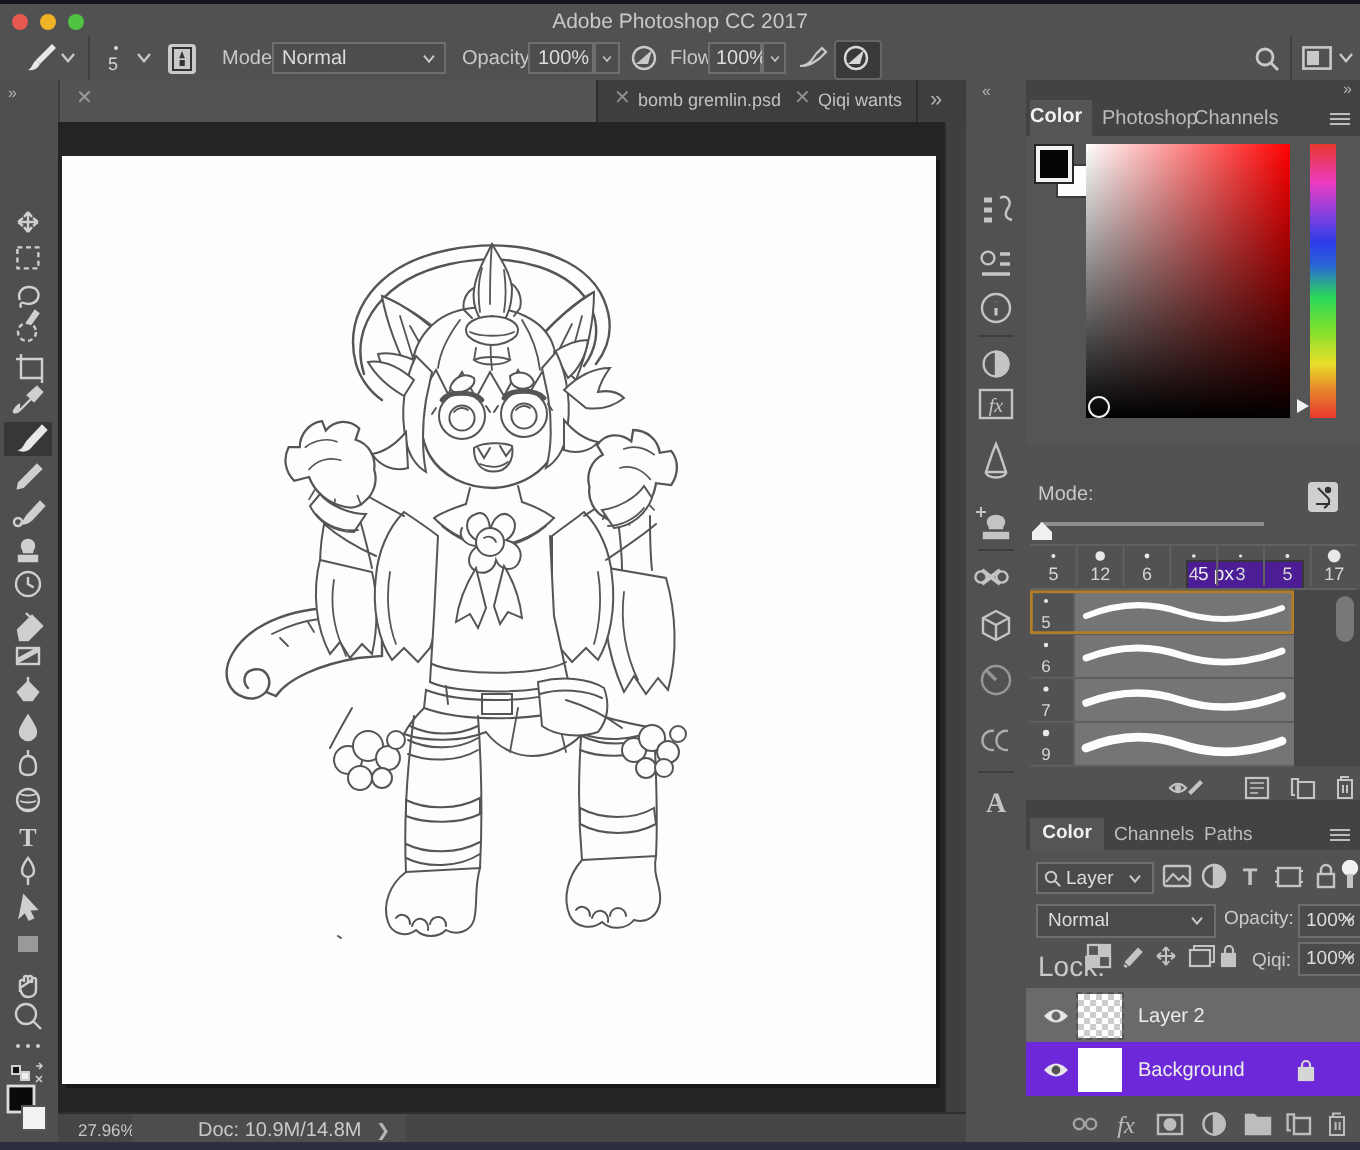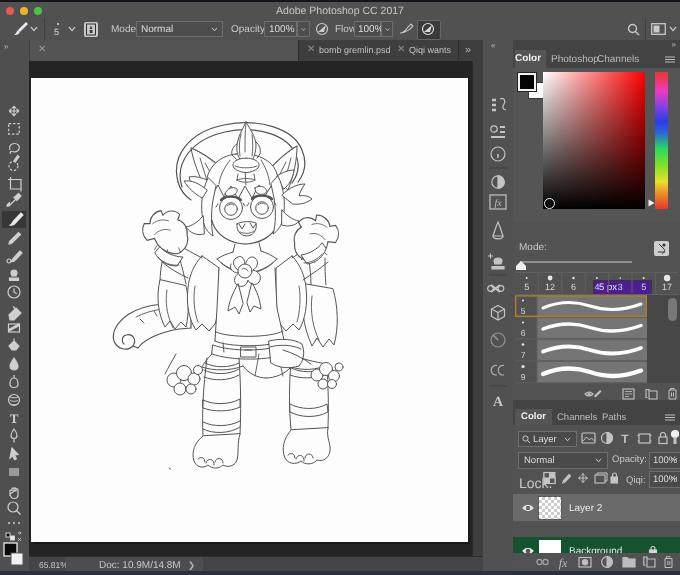--- a/index.html
+++ b/index.html
@@ -396,21 +396,21 @@
       <g>
         <path d="M207,206 C202,214 198,224 197,233 L204,229 L208,236 L212,226 Z" fill="#fdfdfd"></path>
         <path d="M221,205 C226,213 229,222 230,231 L223,228 L219,234 L216,225 Z" fill="#fdfdfd"></path>
       </g>
 
       <path d="M138,390 l1.5,1" stroke-width="1"></path>
     </svg>
     </div>
 
     <div class="abs" id="statusbar" style="left:0;top:516px;width:454px;height:15px;background:#454545;border-top:1px solid #2e2e2e;">
-      <div class="abs txt" style="left:10px;top:3px;font-size:8.5px;color:#c9c9c9;">65.81%</div>
+      <div class="abs txt" style="left:10px;top:3px;font-size:8.5px;color:#c9c9c9;">27.96%</div>
       <div class="abs" style="left:37px;top:0;width:137px;height:15px;background:#4d4d4d;"></div>
       <div class="abs txt" style="left:70px;top:3px;font-size:10px;color:#c9c9c9;">Doc: 10.9M/14.8M</div>
       <div class="abs txt" style="left:159px;top:2.5px;font-size:8.5px;color:#b5b5b5;">❯</div>
     </div>
   </div>
 
   <div class="abs" id="dockicons" style="left:483px;top:40px;width:30px;height:531px;background:#515151;border-right:1px solid #454545;">
     <span class="abs" style="left:8px;top:1px;color:#b5b5b5;font-size:8px;">«</span>
     <svg class="abs" style="left:0;top:54px;" width="30" height="330" viewBox="0 0 30 330" fill="none" stroke="#c4c4c4" stroke-width="1.2">
 
@@ -682,21 +682,21 @@
 
       <div class="abs" style="left:0;top:85px;width:167px;height:27px;background:#6a6a6a;">
         <svg class="abs" style="left:8px;top:9px;" width="14" height="10" viewBox="0 0 14 10">
             <path d="M1,5 Q7,-1.5 13,5 Q7,11.5 1,5 Z" fill="#e6e6e6"></path>
             <circle cx="7" cy="5" r="2.2" fill="#6a6a6a"></circle>
           </svg>
         <div class="abs" style="left:26px;top:3px;width:22px;height:22px;background:#fff;outline:1px dashed #555;
              background-image:conic-gradient(#ccc 0 25%, #fff 0 50%, #ccc 0 75%, #fff 0);background-size:6px 6px;"></div>
         <span class="abs" style="left:56px;top:9px;color:#ececec;font-size:10px;">Layer 2</span>
       </div>
-      <div class="abs" style="left:0;top:112px;width:167px;height:27px;background:#14532d;margin-top:16px;">
+      <div class="abs" style="left:0;top:112px;width:167px;height:27px;background:#6d28d9;">
         <svg class="abs" style="left:8px;top:9px;" width="14" height="10" viewBox="0 0 14 10">
             <path d="M1,5 Q7,-1.5 13,5 Q7,11.5 1,5 Z" fill="#e6e6e6"></path>
             <circle cx="7" cy="5" r="2.2" fill="#525252"></circle>
           </svg>
         <div class="abs" style="left:26px;top:3px;width:22px;height:22px;background:#fff;"></div>
         <span class="abs" style="left:56px;top:9px;color:#ececec;font-size:10px;">Background</span>
         <svg class="abs" style="left:135px;top:8px;" width="10" height="12" viewBox="0 0 10 12" fill="none" stroke="#d6d6d6" stroke-width="1.1">
             <rect x="1.5" y="5" width="7" height="6" fill="#d6d6d6"></rect>
             <path d="M3,5 v-1.5 a2,2 0 0 1 4,0 v1.5"></path>
           </svg>

